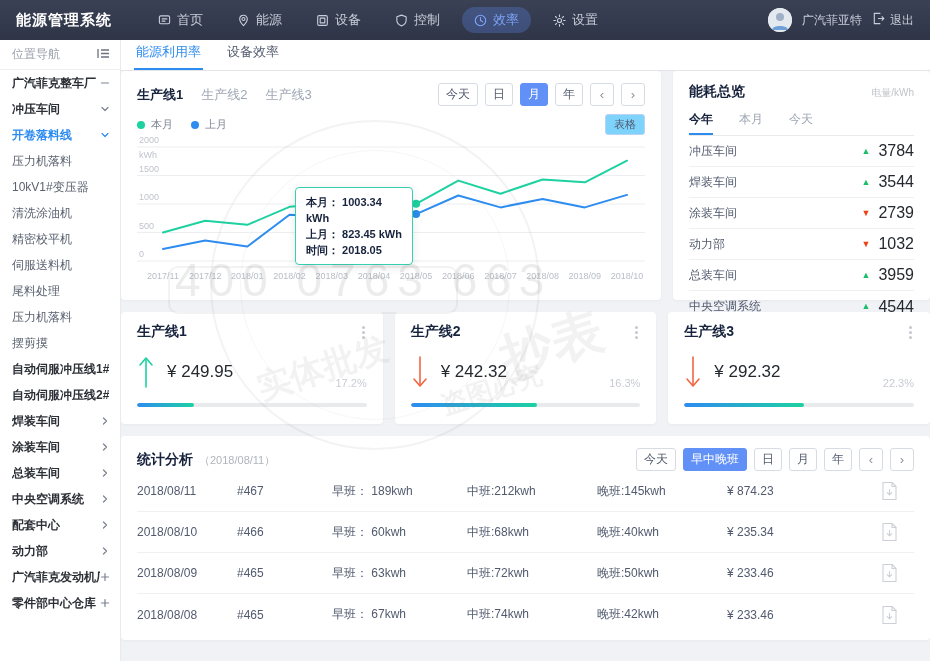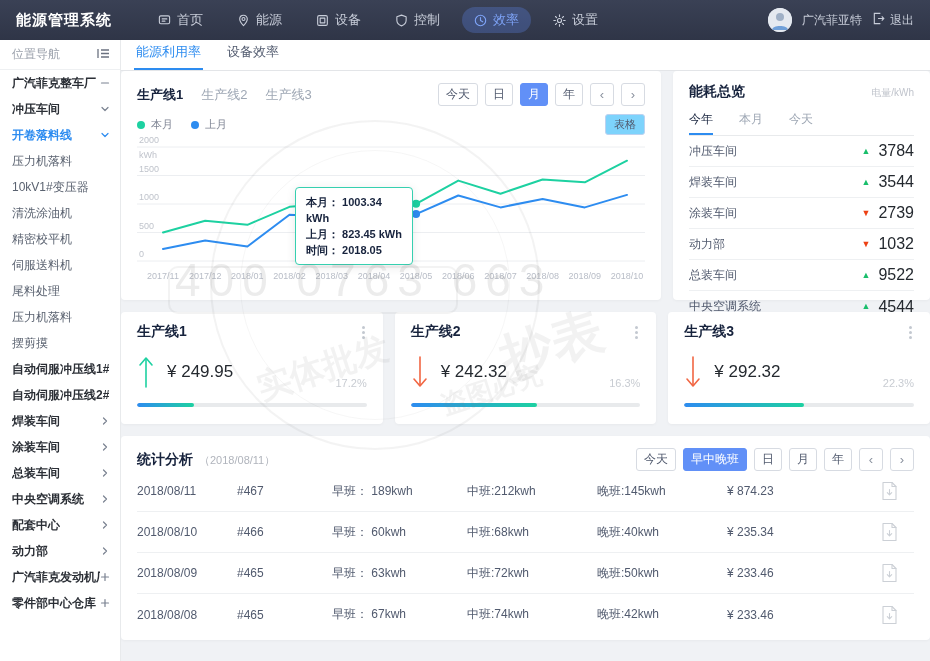--- a/index.html
+++ b/index.html
@@ -56,21 +56,21 @@
   .chart-wrap { position:relative; margin-top:4px; flex:1; }
   .chart-wrap svg { display:block; overflow:visible; }
   .tooltip { position:absolute; left:158px; top:48px; width:118px; background:#fff; border:1px solid #36d0b0; border-radius:4px; box-shadow:0 2px 10px rgba(0,0,0,.10); padding:6px 10px; font-size:11px; font-weight:700; color:#17233d; line-height:16px; }
 
   .overview-card { flex:1; padding:10px 16px 0; }
   .ov-head { display:flex; align-items:baseline; justify-content:space-between; margin-top:2px; }
   .ov-title { font-size:14px; font-weight:700; color:#17233d; }
   .ov-unit { font-size:10px; color:#c0c4cc; }
   .ov-tabs { display:flex; gap:26px; border-bottom:1px solid #e8eaec; margin-top:6px; }
   .ov-tab { font-size:12px; color:#9ea7b4; padding:4px 0 5px; cursor:pointer; border-bottom:2px solid transparent; }
-  .ov-tab.active { color:#17233d; font-weight:400; border-bottom-color:#2d8cf0; }
+  .ov-tab.active { color:#17233d; font-weight:700; border-bottom-color:#2d8cf0; }
   .ov-row { height:31px; display:flex; align-items:center; justify-content:space-between; border-bottom:1px solid #eef0f2; }
   .ov-row:last-child { border-bottom:none; }
   .ov-label { font-size:12px; color:#515a6e; }
   .ov-right { display:flex; align-items:center; gap:8px; }
   .tri { font-size:9px; line-height:1; }
   .tri.up { color:#19be6b; }
   .tri.down { color:#ed4014; }
   .ov-val { font-size:16px; color:#24292f; }
 
   
@@ -433,21 +433,21 @@
                   <span class="ov-label">动力部</span>
                   <span class="ov-right">
                     <span class="tri down">▼</span>
                     <span class="ov-val">1032</span>
                   </span>
                 </div>
                 <div class="ov-row">
                   <span class="ov-label">总装车间</span>
                   <span class="ov-right">
                     <span class="tri up">▲</span>
-                    <span class="ov-val">9522</span>
+                    <span class="ov-val">3959</span>
                   </span>
                 </div>
                 <div class="ov-row">
                   <span class="ov-label">中央空调系统</span>
                   <span class="ov-right">
                     <span class="tri up">▲</span>
                     <span class="ov-val">4544</span>
                   </span>
                 </div>
               </div>

